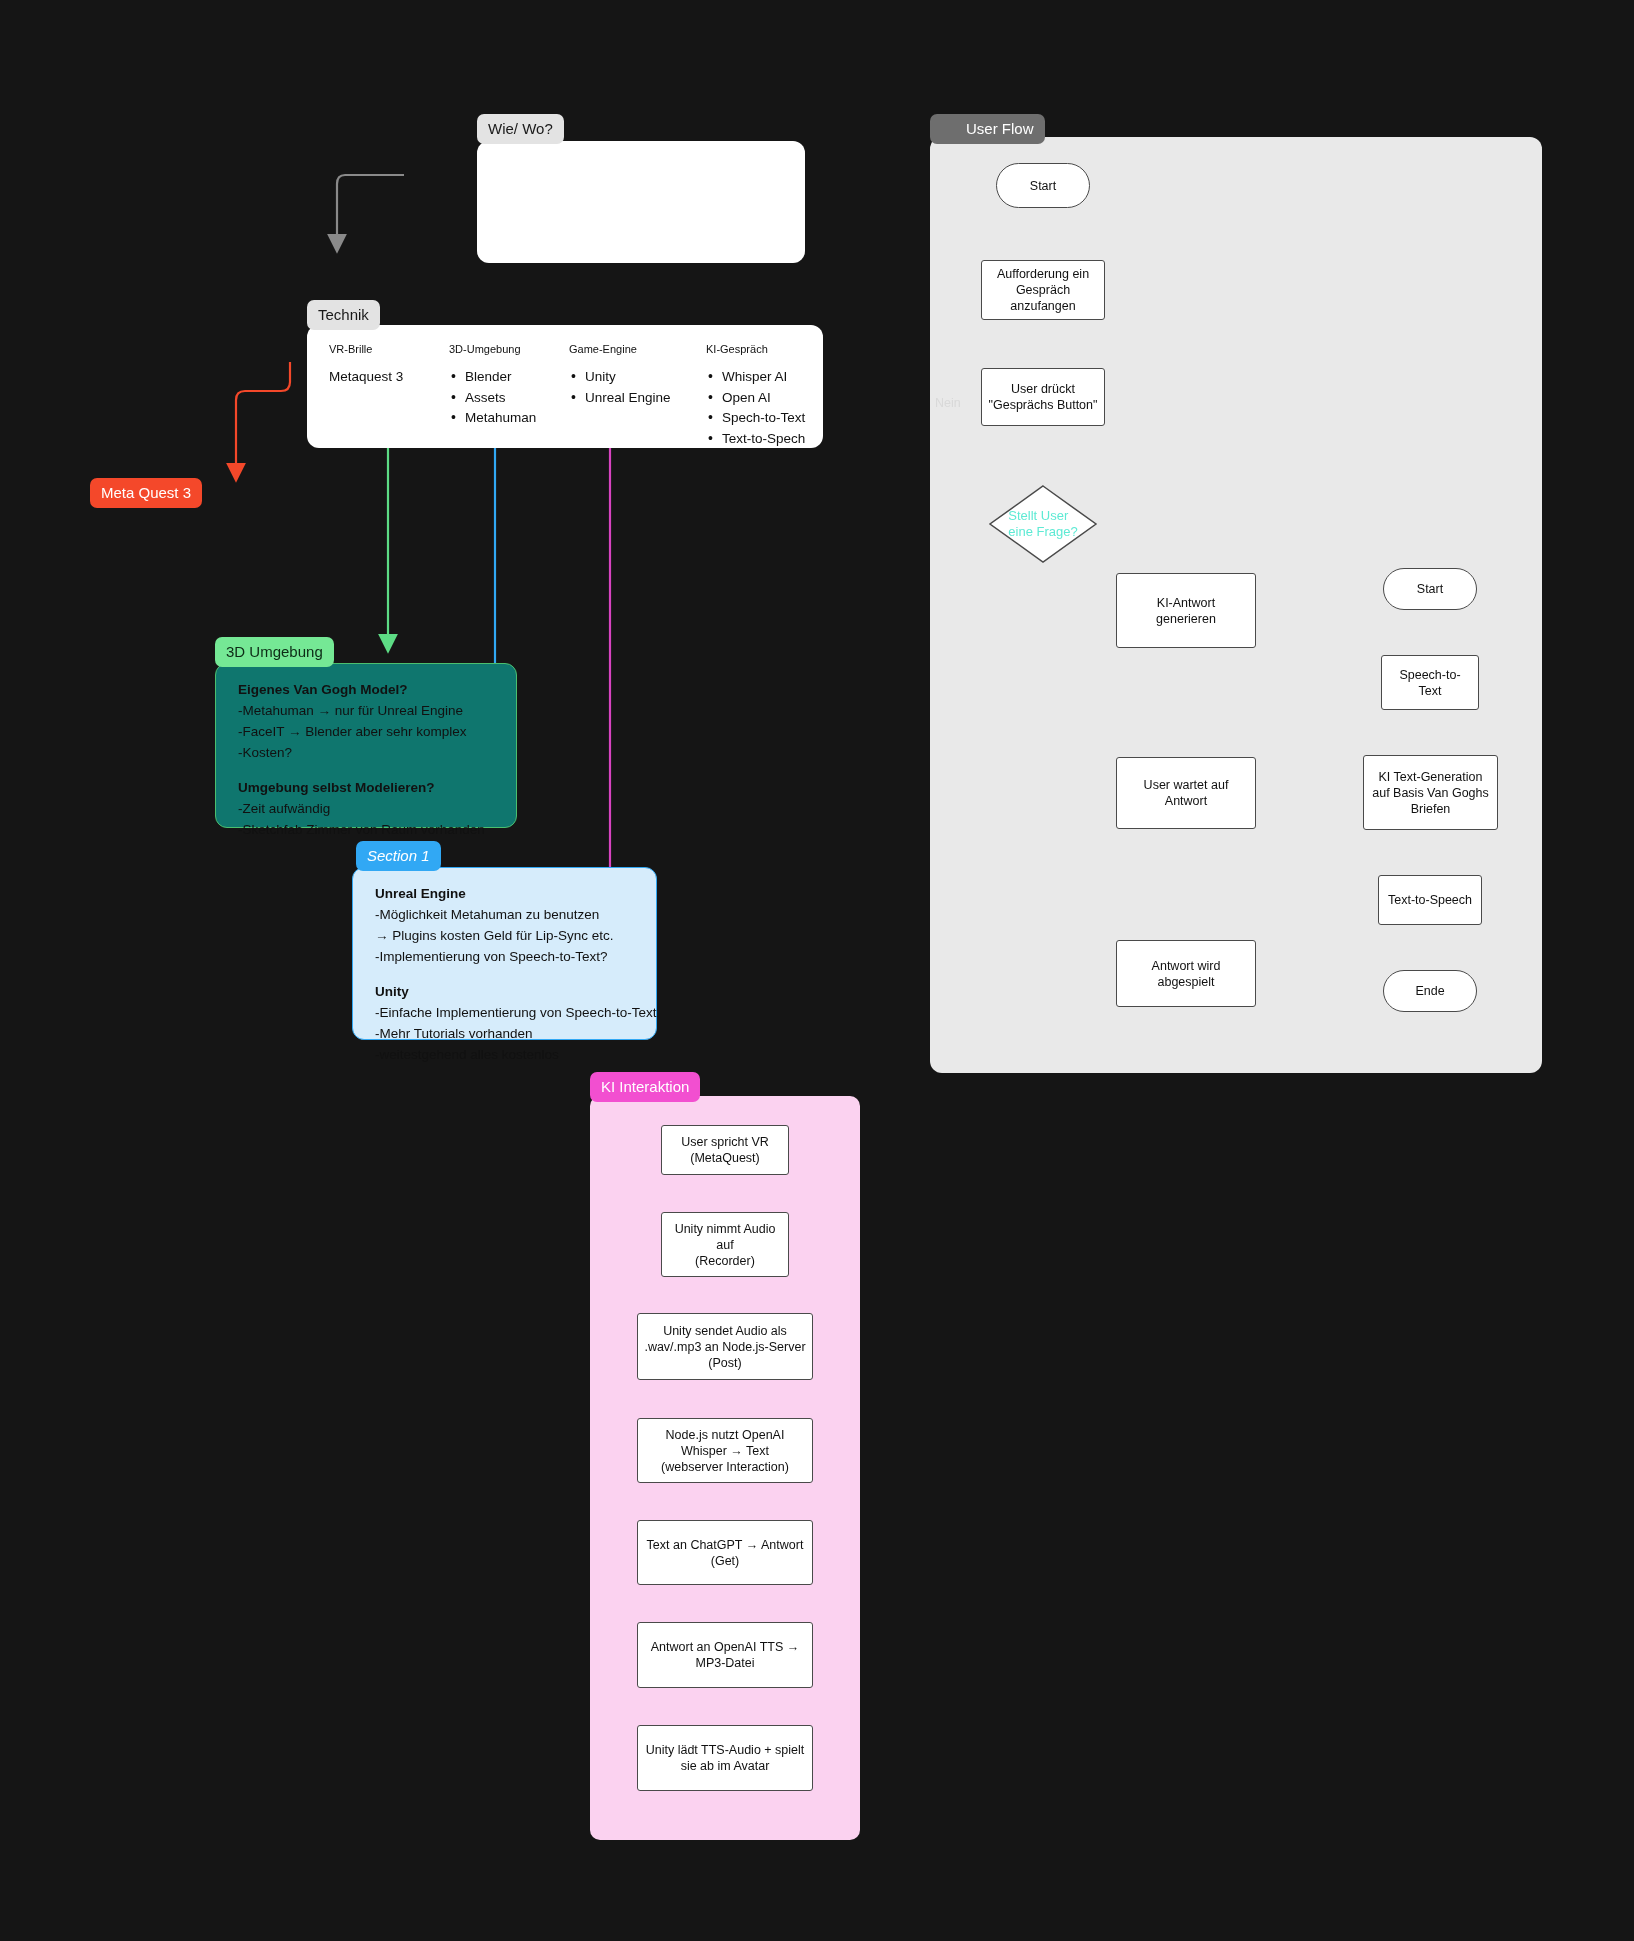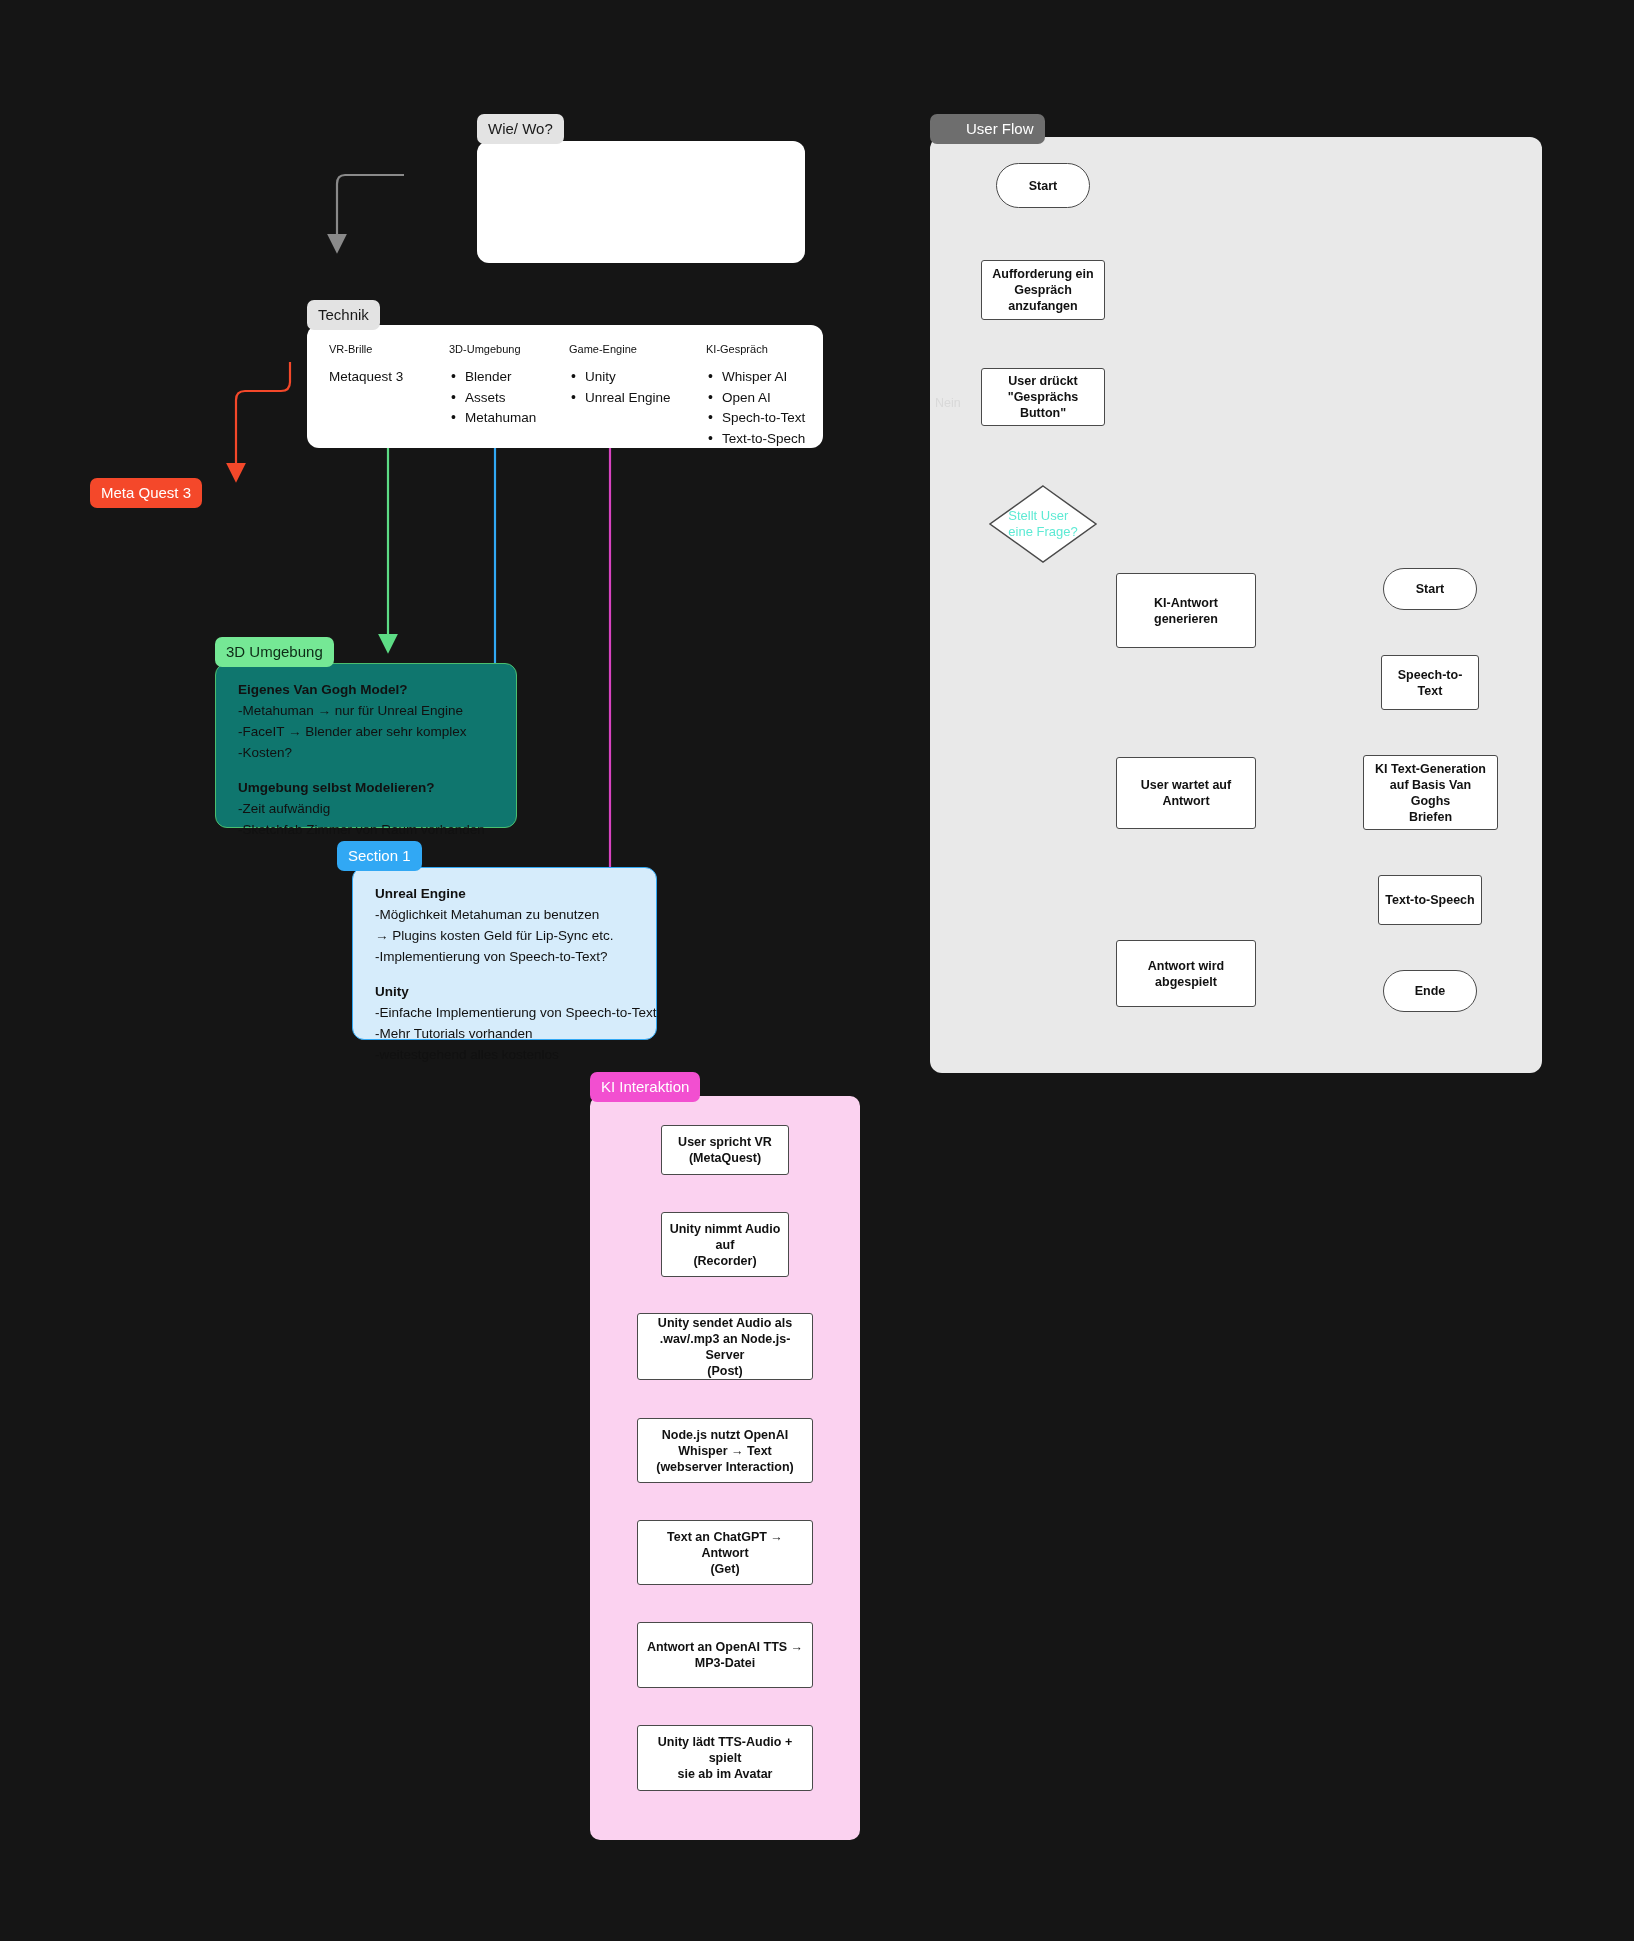--- a/index.html
+++ b/index.html
@@ -62,21 +62,20 @@
     position: absolute;
     background: #ffffff;
     border: 1.5px solid #4a4a4a;
     border-radius: 3px;
     display: flex; align-items: center; justify-content: center;
     text-align: center;
     font-size: 12.5px; color: #111; line-height: 16px;
     padding: 4px 6px;
     z-index: 4;
     white-space: pre-line;
-    font-weight: bold;
   }
   .node.pill { border-radius: 999px; }
   .diamond-wrap { position: absolute; z-index: 4; }
   .diamond-wrap .dlabel {
     position: absolute; left: 0; top: 0; width: 100%; height: 100%;
     display: flex; align-items: center; justify-content: center;
     text-align: left; font-size: 13px; color: #5eead4; line-height: 16px;
     white-space: pre-line;
   }
   .edge-label {
@@ -187,21 +186,21 @@
       <div class="ln">-Metahuman → nur für Unreal Engine</div>
       <div class="ln">-FaceIT → Blender aber sehr komplex</div>
       <div class="ln">-Kosten?</div>
       <div class="gap"></div>
       <div class="sub">Umgebung selbst Modelieren?</div>
       <div class="ln">-Zeit aufwändig</div>
       <div class="ln">-Sketchfab Zimmer von Raum vorhanden</div>
     </div>
   </div>
 
-  <div class="tag blue" style="left:337px; top:841px;">Section 1</div>
+  <div class="tag blue" style="left:356px; top:841px;font-style:italic;">Section 1</div>
   <div class="card blue" style="left:352px; top:867px; width:305px; height:173px;">
     <div style="position:absolute; left:22px; top:15px;">
       <div class="sub">Unreal Engine</div>
       <div class="ln">-Möglichkeit Metahuman zu benutzen</div>
       <div class="ln">→ Plugins kosten Geld für Lip-Sync etc.</div>
       <div class="ln">-Implementierung von Speech-to-Text?</div>
       <div class="gap"></div>
       <div class="sub">Unity</div>
       <div class="ln">-Einfache Implementierung von Speech-to-Text</div>
       <div class="ln">-Mehr Tutorials vorhanden</div>

